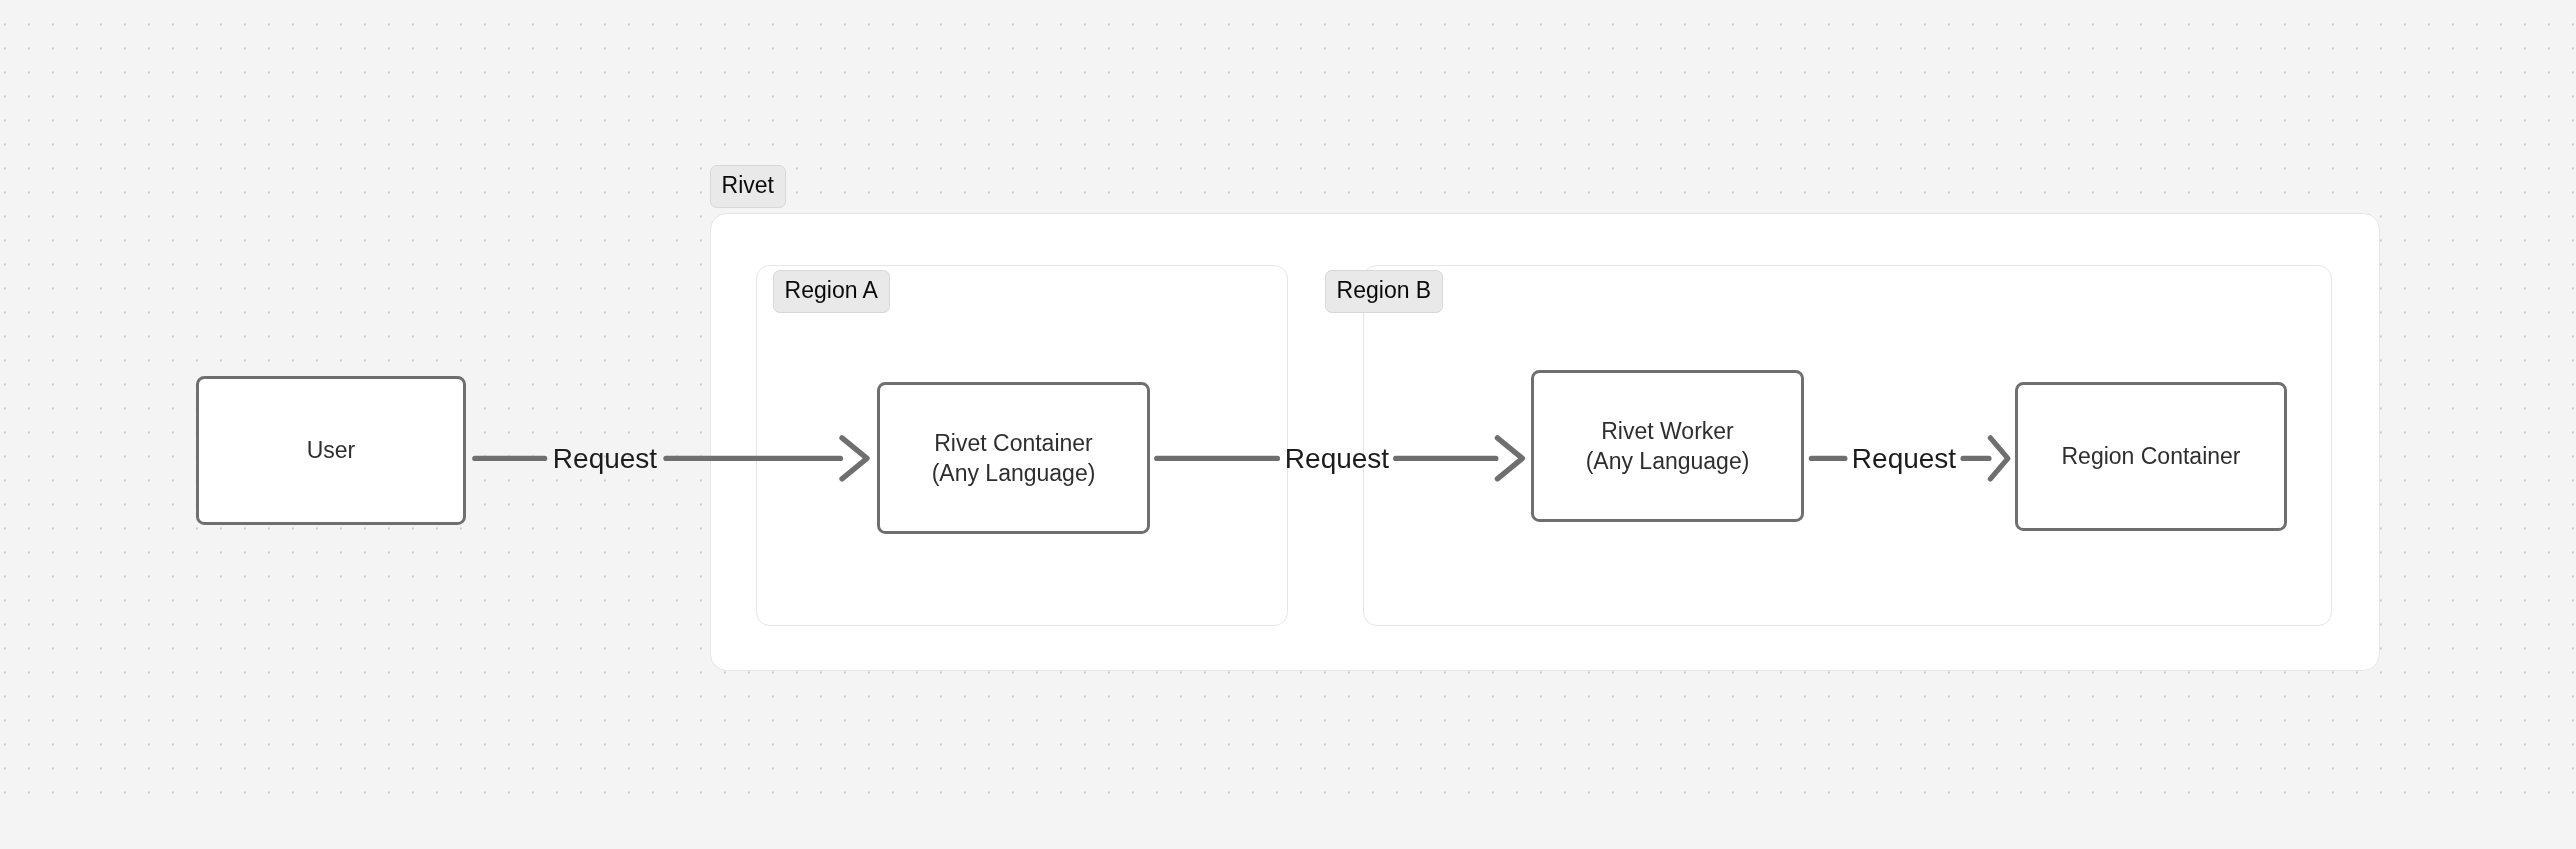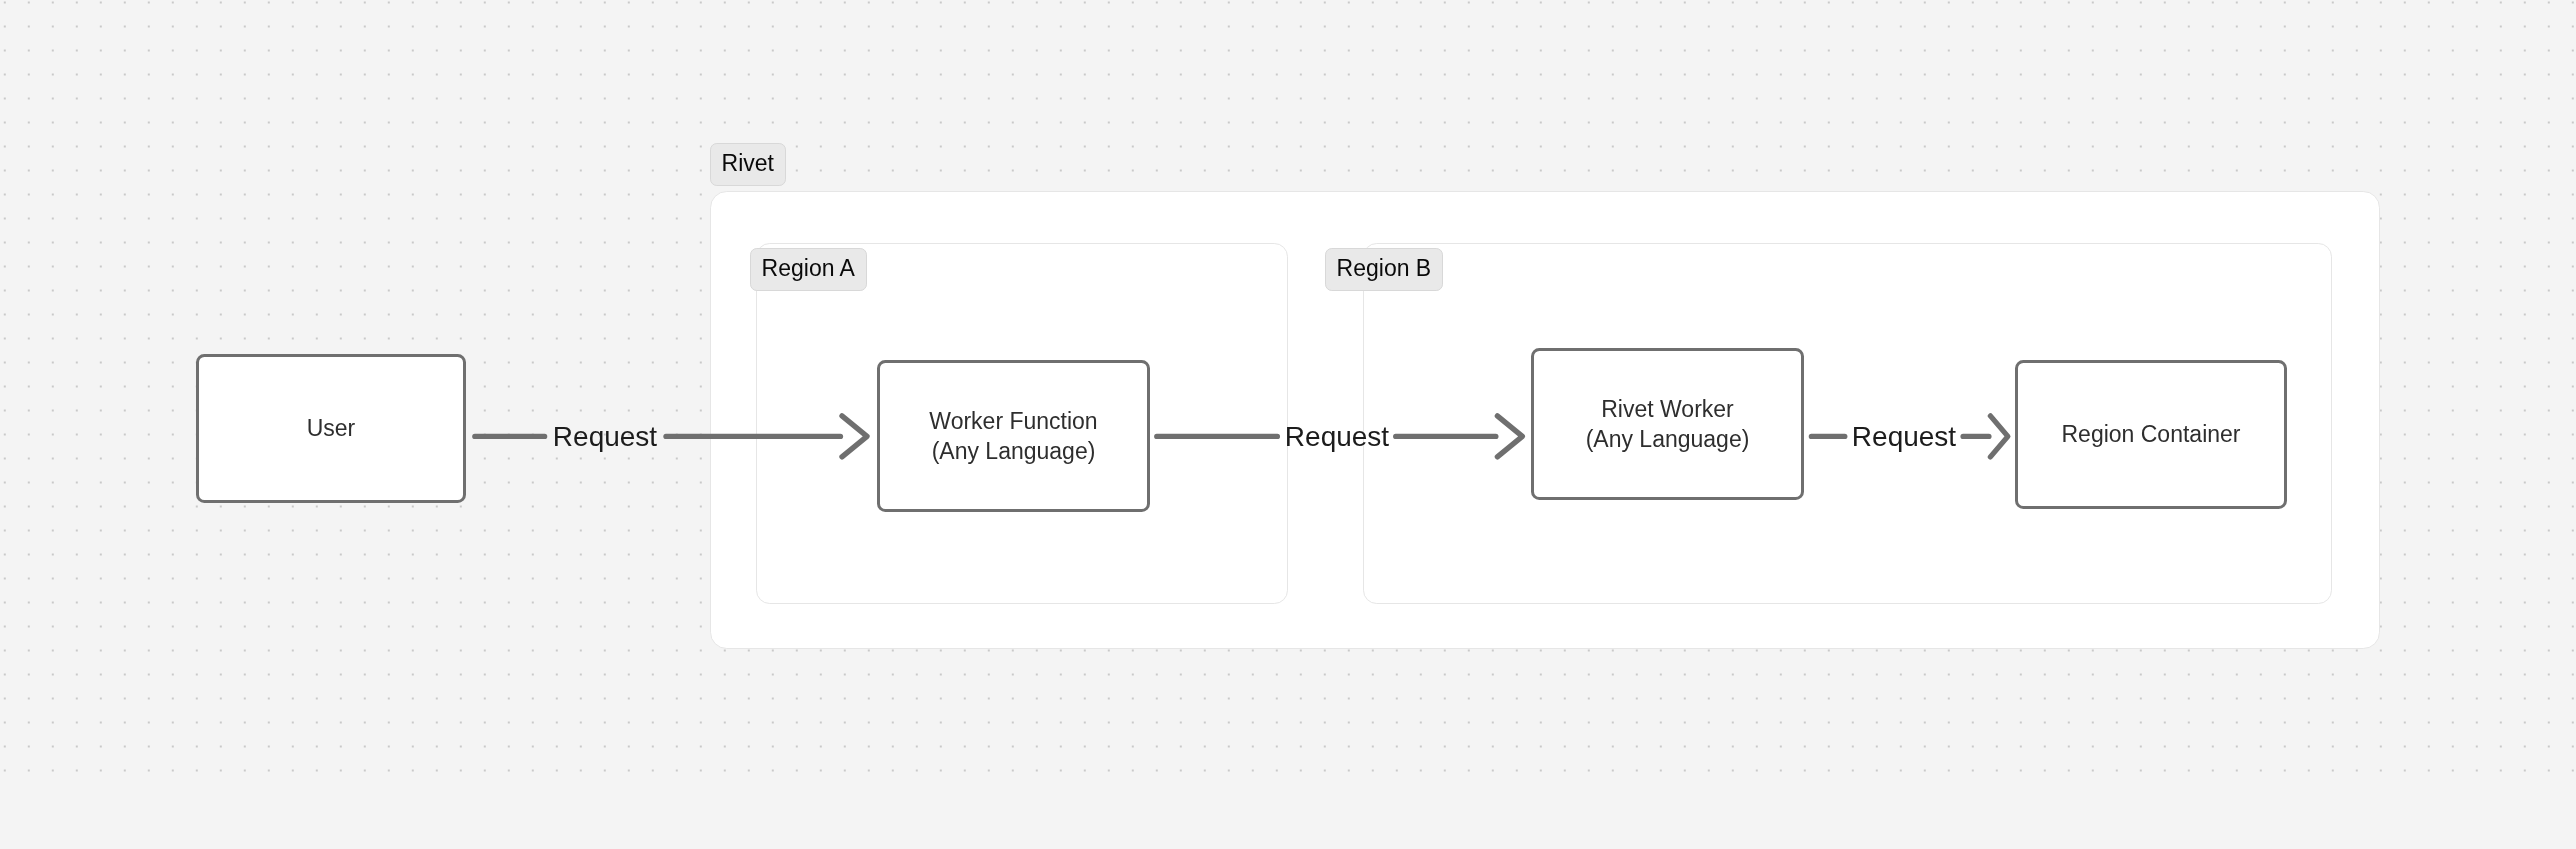--- a/index.html
+++ b/index.html
@@ -12,20 +12,21 @@
   #canvas {
     position: relative;
     width: 2576px;
     height: 772px;
     overflow: hidden;
     background-color: #f4f4f4;
     background-image: radial-gradient(circle at 1px 1px, #c9c9c9 1px, transparent 1.1px);
     background-size: 24px 24px;
     background-position: 3.8px 1.5px;
     font-family: "Liberation Sans", sans-serif;
+    margin-top: 22px;
     -webkit-font-smoothing: antialiased;
   }
 
   
   .group-box {
     position: absolute;
     background: #ffffff;
     border: 1.5px solid #e6e6e6;
     border-radius: 13.7px;
     box-sizing: border-box;
@@ -66,21 +67,21 @@
     white-space: nowrap;
     box-sizing: border-box;
   }
 
   #rivet-badge {
     left: 710px;
     top: 143px;
   }
 
   #region-a-badge {
-    left: 750px;
+    left: 773px;
     top: 248px;
   }
 
   #region-b-badge {
     left: 1325px;
     top: 248px;
   }
 
   
   .node {
@@ -178,21 +179,21 @@
   <div class="edge-label" style="left:1904px; top:437px;">Request</div>
 
   <div class="node" id="node-user">
     <div>
       <span class="label-line">User</span>
     </div>
   </div>
 
   <div class="node" id="node-function">
     <div>
-      <span class="label-line">Worker Function</span>
+      <span class="label-line">Rivet Container</span>
       <span class="label-line">(Any Language)</span>
     </div>
   </div>
 
   <div class="node" id="node-worker">
     <div>
       <span class="label-line">Rivet Worker</span>
       <span class="label-line">(Any Language)</span>
     </div>
   </div>

